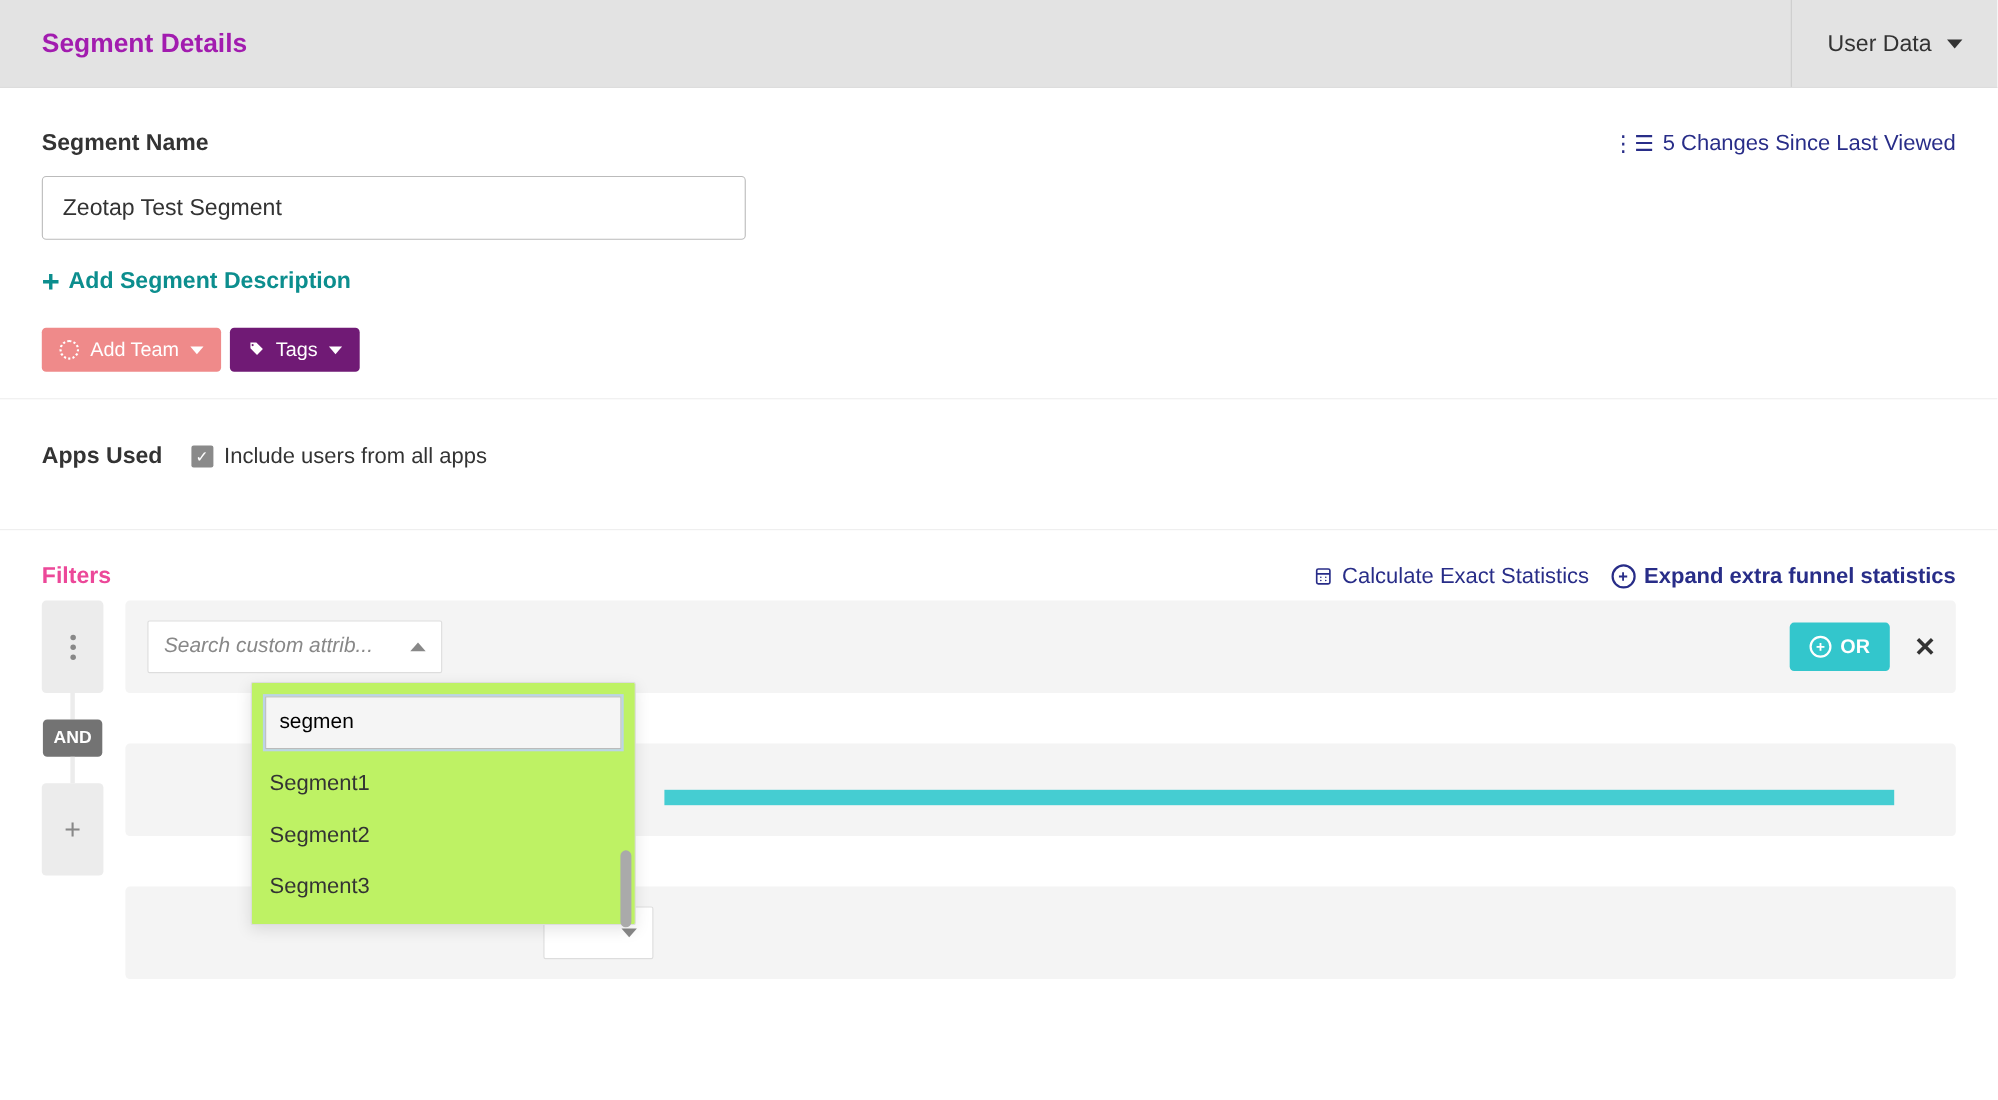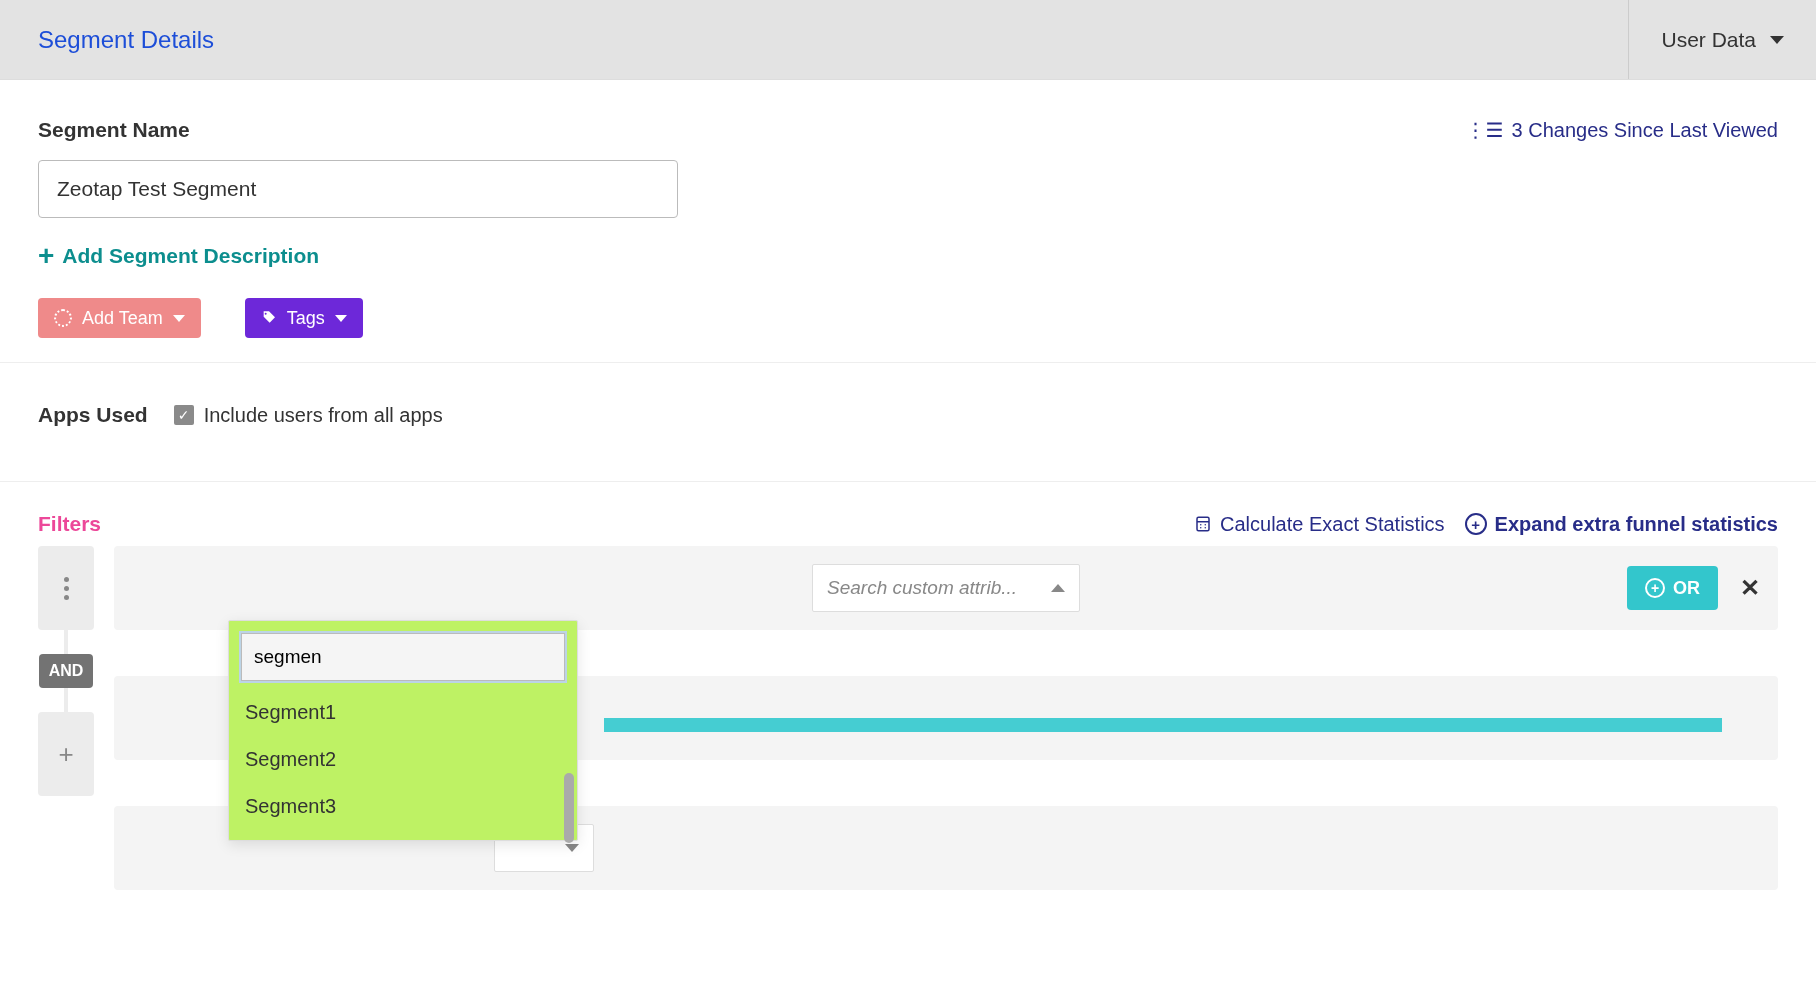--- a/index.html
+++ b/index.html
@@ -15,22 +15,22 @@
     align-items: center;
     height: 80px;
     border-bottom: 1px solid #ddd;
   }
   .header-left {
     flex: 1;
     padding-left: 38px;
   }
   .header-left h1 {
     font-size: 24px;
-    font-weight: 400;
-    color: #1d4ed8;
+    font-weight: 700;
+    color: #a21caf;
   }
   .header-section {
     display: flex;
     align-items: center;
     gap: 14px;
     padding: 0 32px;
     height: 100%;
     border-left: 1px solid #ccc;
   }
   .header-section .bar-icon {
@@ -137,21 +137,21 @@
     align-items: center;
     gap: 10px;
     padding: 0 16px;
     height: 40px;
     border-radius: 4px;
     font-size: 18px;
     color: #fff;
     cursor: pointer;
   }
   .btn-team { background: #ef8a8a; }
-  .btn-tags { background: #6d28d9; margin-left: 36px; }
+  .btn-tags { background: #701a75; }
   .caret-down {
     width: 0; height: 0;
     border-left: 6px solid transparent;
     border-right: 6px solid transparent;
     border-top: 7px solid #fff;
   }
   .globe-icon {
     width: 18px; height: 18px;
     border: 2px dotted #fff;
     border-radius: 50%;
@@ -420,21 +420,21 @@
 </div>
 
 <div class="content">
   <div class="row1">
     <div>
       <div class="segment-name-label">Segment Name</div>
       <input class="seg-input" value="Zeotap Test Segment" style="">
     </div>
     <div class="changes-link">
       <span class="list-icon">⋮☰</span>
-      <span>3 Changes Since Last Viewed</span>
+      <span>5 Changes Since Last Viewed</span>
     </div>
   </div>
 
   <div class="add-desc">
     <span class="plus">+</span>
     <span>Add Segment Description</span>
   </div>
 
   <div class="btn-row">
     <div class="btn btn-team">
@@ -494,21 +494,21 @@
         </div>
     </div>
     <div class="rail-line"></div>
     <div class="and-pill">AND</div>
     <div class="rail-line"></div>
     <div class="plus-box">+</div>
   </div>
 
   <div class="filter-rows">
 
-    <div class="filter-row" style="position:relative;justify-content:center;">
+    <div class="filter-row" style="position:relative;">
       <div class="select-box">
         <span>Search custom attrib...</span>
         <span class="tri-up"></span>
       </div>
       <div class="or-btn">
         <span class="plus-circ">+</span>
         <span>OR</span>
       </div>
       <span class="close-x">✕</span>
 

